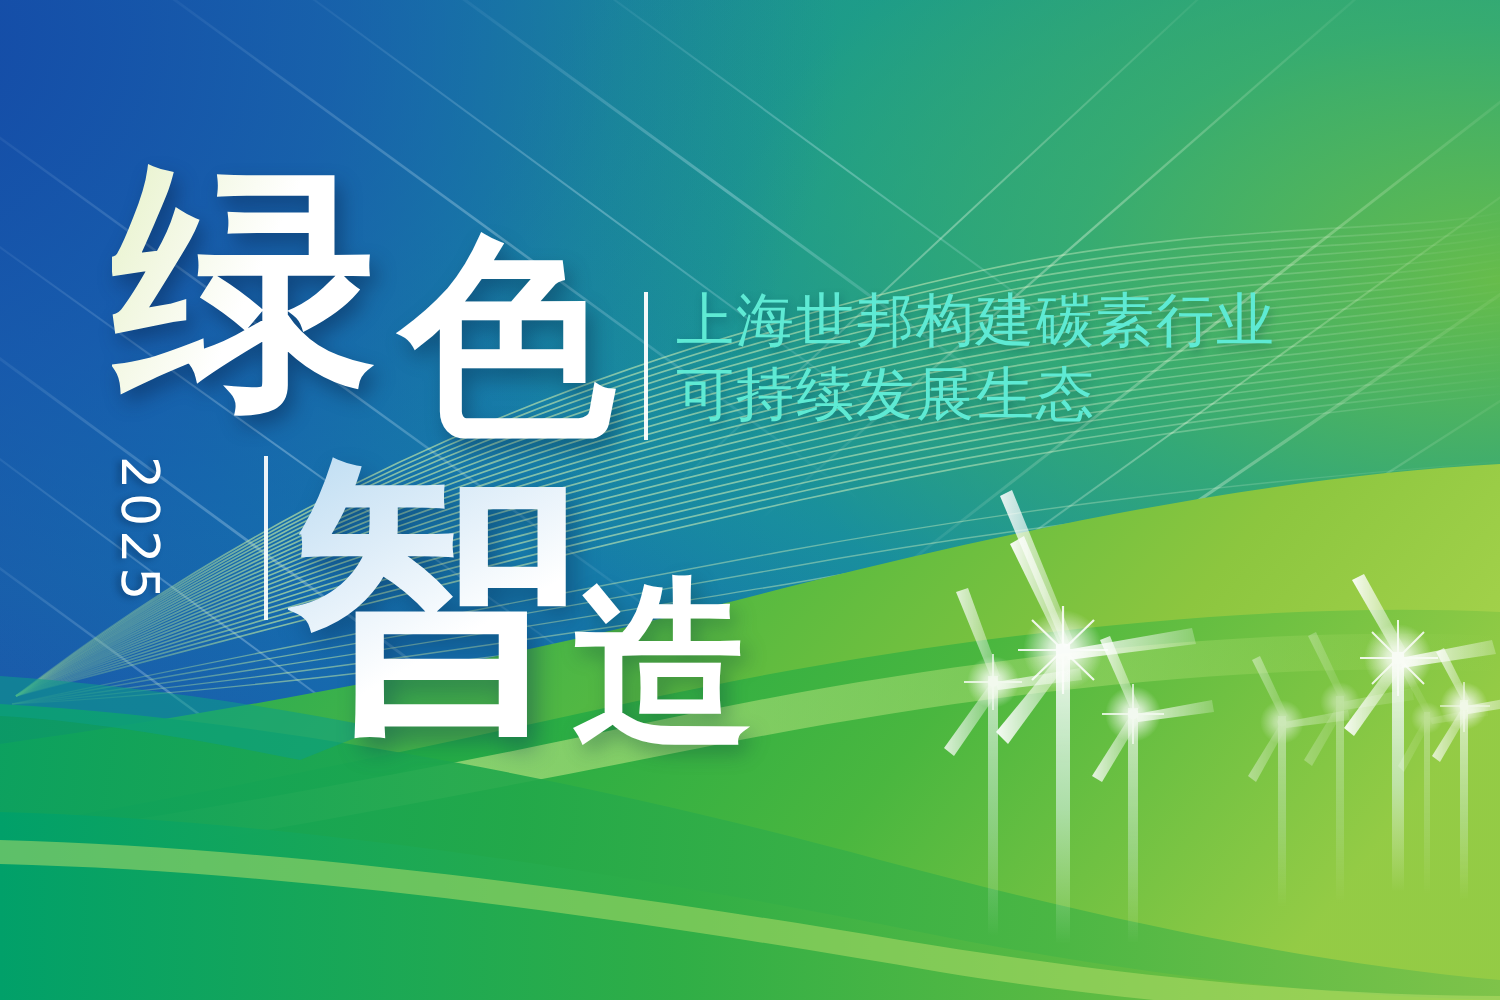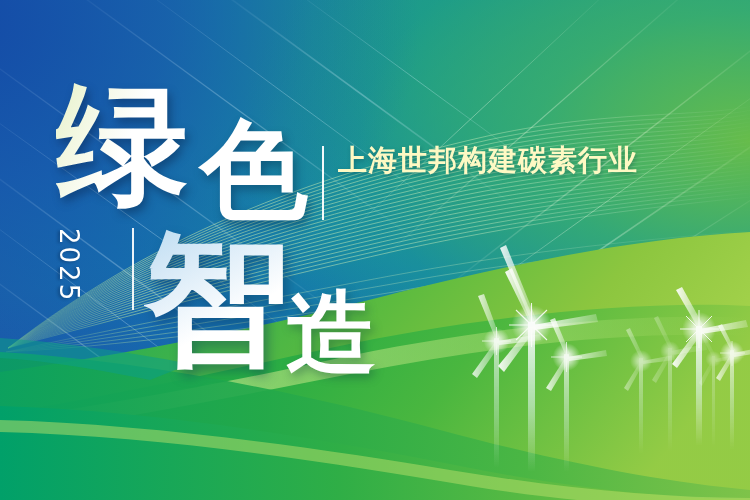--- a/index.html
+++ b/index.html
@@ -94,22 +94,22 @@
   
   #sub-rule{
     position:absolute;left:322px;top:146px;width:2px;height:74px;
     background:rgba(255,255,255,.95);
   }
   #subtitle{
     position:absolute;left:338px;top:142px;
   }
   #subtitle .line{
     font-family:"DejaVu Sans","Liberation Sans",sans-serif;
-    font-weight:700;font-size:29px;line-height:37px;
-    color:#fef9c3;letter-spacing:1px;white-space:nowrap;
+    font-weight:400;font-size:29px;line-height:37px;
+    color:#5eead4;letter-spacing:1px;white-space:nowrap;
     text-shadow:1px 2px 4px rgba(8,60,70,.35);
   }
 </style>
 </head>
 <body>
 
 <div id="banner">
 
   <div class="layer sky"></div>
   <div class="layer sky-green"></div>
@@ -405,17 +405,18 @@
     <div class="cjk" id="ch-se">色</div>
     <div class="cjk" id="ch-zhi">智</div>
     <div class="cjk" id="ch-zao">造</div>
 
     <div id="year">2025</div>
     <div id="year-rule"></div>
 
     <div id="sub-rule"></div>
     <div id="subtitle">
       <div class="line">上海世邦构建碳素行业</div>
+      <div class="line">可持续发展生态</div>
     </div>
 
   </div>
 
 </div>
 
 </body></html>

